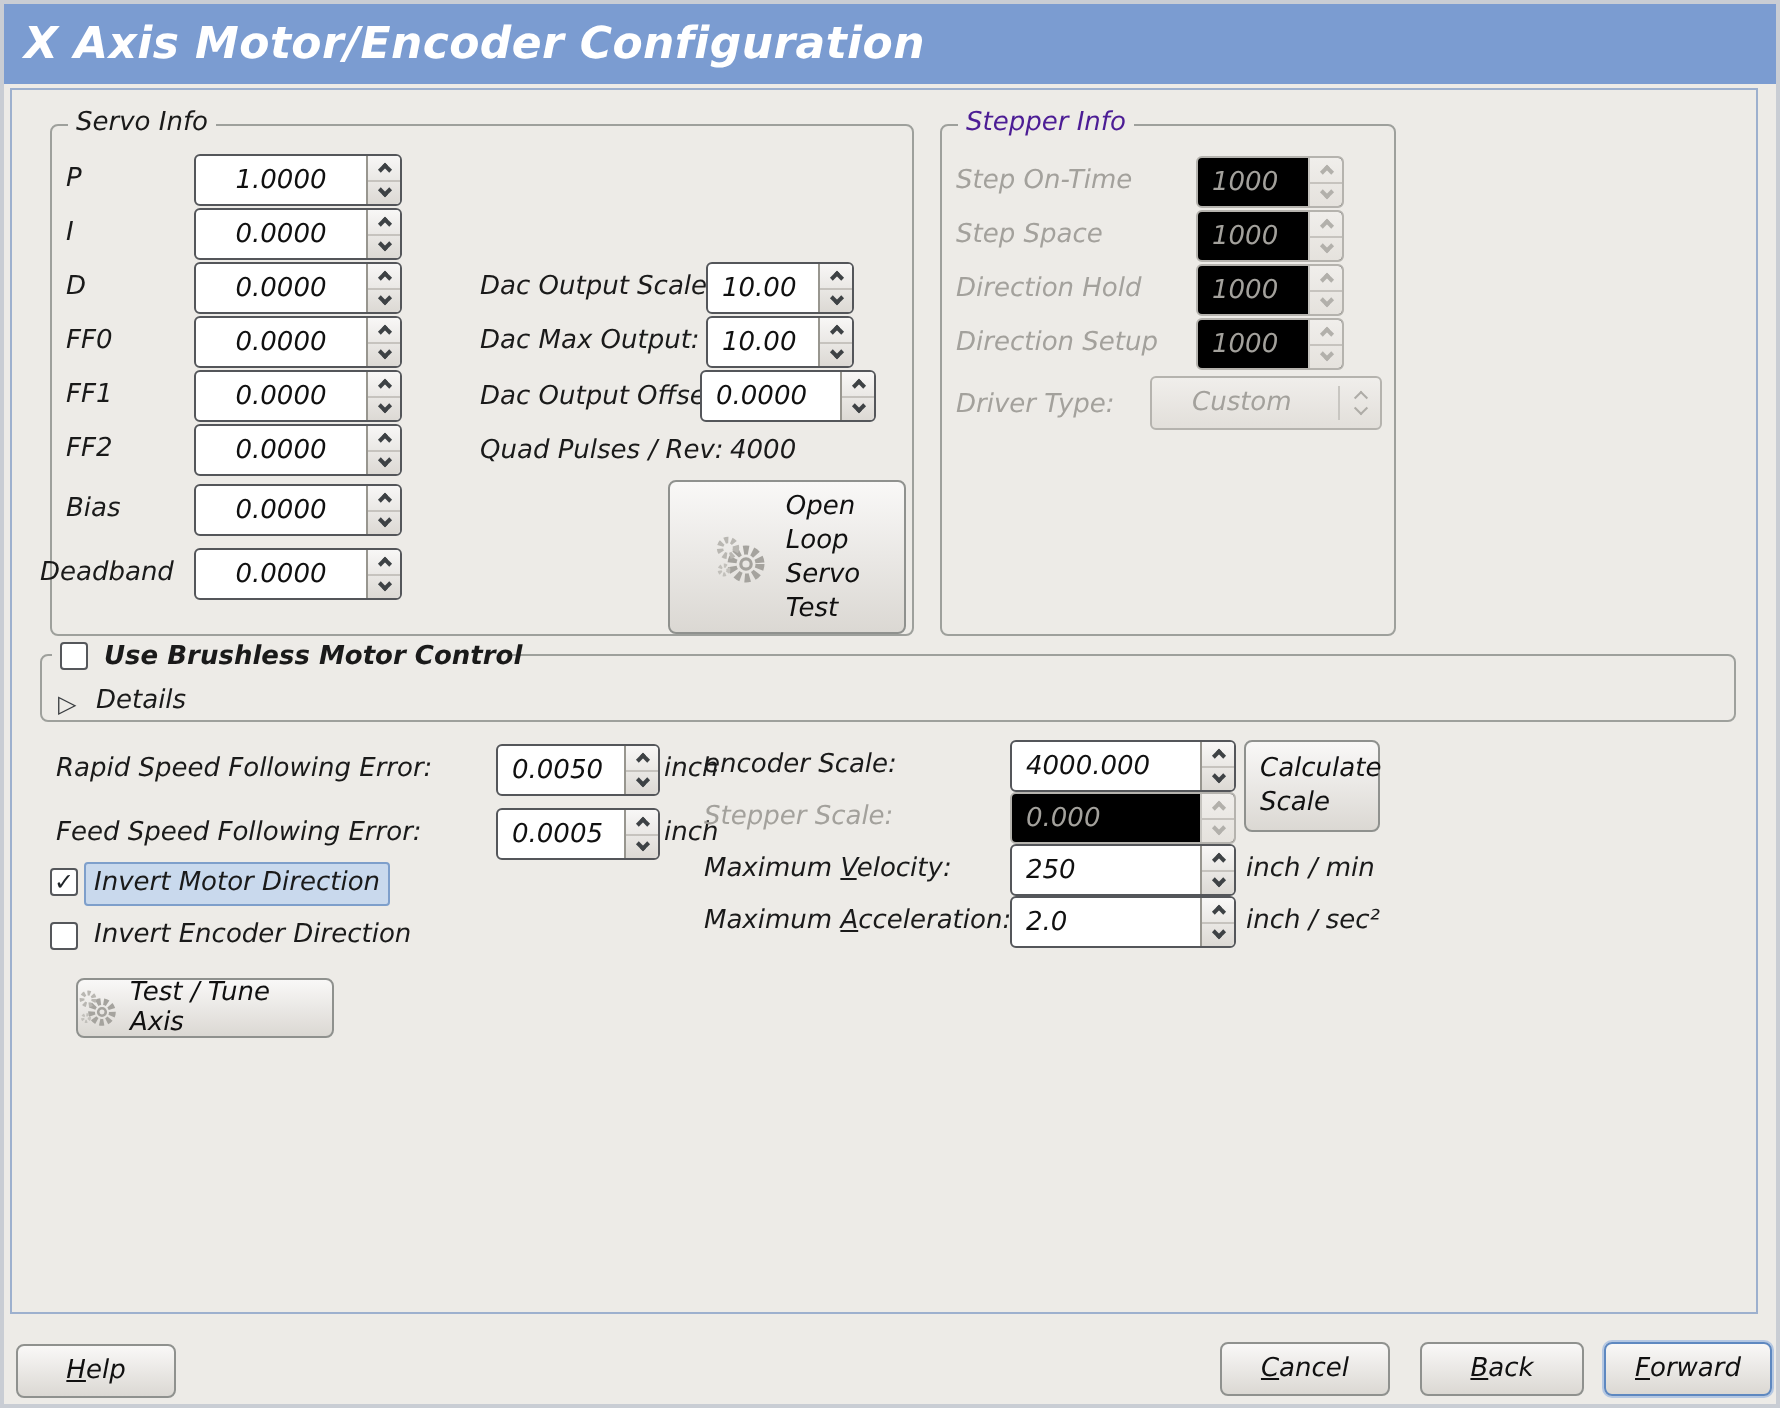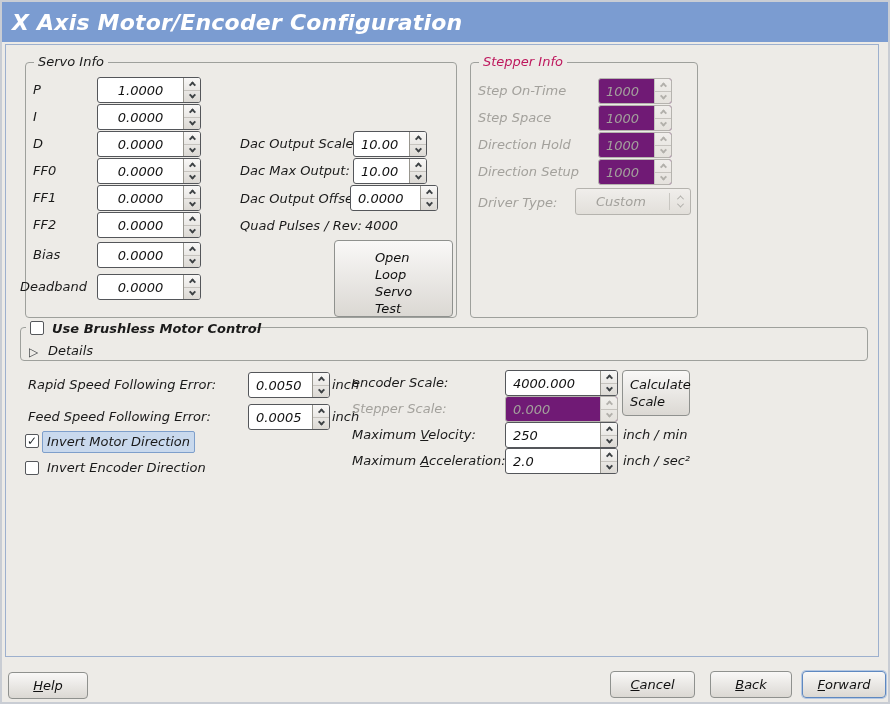--- a/index.html
+++ b/index.html
@@ -11,42 +11,42 @@
   .titlebar { position:absolute; left:2px; top:2px; width:886px; height:40px;
               background:#7B9CD1; color:#FFFFFF; font-size:22px; font-weight:700;
               display:flex; align-items:center; padding-left:10px; letter-spacing:0.2px; }
 
   .content { position:absolute; left:5px; top:44px; width:874px; height:613px;
              border:1px solid #9DB0CE; }
 
   .frame { position:absolute; border:1px solid #9EA09C; border-radius:4px; }
   .legend { position:absolute; top:-9px; left:8px; background:#EDEBE7;
             padding:0 4px; font-size:13px; color:#1A1A1A; white-space:nowrap; }
-  .legend.dis { color:#be185d; }
+  .legend.dis { color:#4c1d95; }
 
   .lbl { position:absolute; font-size:13px; color:#1A1A1A; white-space:nowrap; line-height:18px; }
   .lbl.dis { color:#A3A19C; }
   .bold { font-weight:700; }
   .u { text-decoration:underline; }
 
   
   .spin { position:absolute; height:26px; display:flex; background:#FFFFFF;
           border:1px solid #54565A; border-radius:3px; overflow:hidden; }
   .spin .entry { flex:1; font-size:13px; color:#101010; display:flex;
                  align-items:center; padding:0 7px; white-space:nowrap; }
   .spin.center .entry { justify-content:center; padding:0 2px; }
   .spin-btns { width:17px; border-left:1px solid #98968F;
                background:linear-gradient(#F8F7F6,#DCD9D4); display:flex; flex-direction:column; }
   .sb { flex:1; display:flex; align-items:center; justify-content:center; cursor:default; }
   .sb + .sb { border-top:1px solid #C6C3BE; }
   .ch { display:block; width:5px; height:5px;
         border-left:2px solid #3E4245; border-top:2px solid #3E4245; }
   .ch.up { transform:rotate(45deg) translate(1px,1px); }
   .ch.dn { transform:rotate(-135deg) translate(1px,1px); }
-  .spin.dis { border-color:#B5B3AE; background:#701a75; }
+  .spin.dis { border-color:#B5B3AE; background:#000000; }
   .spin.dis .entry { color:#A3A19C; }
   .spin.dis .spin-btns { border-left-color:#C6C4BF; background:linear-gradient(#F0EEEB,#E5E2DD); }
   .spin.dis .ch { border-color:#B2B0AB; }
 
   
   .btn { position:absolute; background:linear-gradient(#F9F8F7,#DBD8D3);
          border:1px solid #8F918E; border-radius:4px; font-size:13px; color:#101010;
          display:flex; align-items:center; justify-content:center; cursor:default; }
   .btn.primary { border-color:#5E88C0; box-shadow:0 0 0 1px #B4C7E2; }
   .multiline { white-space:pre-line; text-align:left; line-height:17px; }
@@ -214,21 +214,21 @@
         <div class="sb">
           <i class="ch up"></i>
         </div>
         <div class="sb">
           <i class="ch dn"></i>
         </div>
       </div>
     </div>
   <span class="lbl" style="left:365px; top:217px;">4000</span>
 
-  <div class="btn" style="left:334px; top:240px; width:119px; height:77px; gap:8px;flex-direction:column;">
+  <div class="btn" style="left:334px; top:240px; width:119px; height:77px; gap:8px;">
     <svg class="gear-svg" width="28" height="28" viewBox="0 0 28 28">
       <circle cx="16" cy="17" r="7" fill="none" stroke="#A5A39E" stroke-width="4.5" stroke-dasharray="2.6 1.9"></circle>
       <circle cx="16" cy="17" r="2.6" fill="none" stroke="#A5A39E" stroke-width="1.6"></circle>
       <circle cx="7" cy="9" r="4" fill="none" stroke="#B9B7B2" stroke-width="3.2" stroke-dasharray="1.9 1.5"></circle>
       <circle cx="5" cy="20" r="2.2" fill="none" stroke="#C2C0BB" stroke-width="2" stroke-dasharray="1.4 1.1"></circle>
     </svg>
     <span class="multiline">Open
 Loop
 Servo
 Test</span>
@@ -334,20 +334,29 @@
   <span class="lbl" style="left:332px; top:408px;">inch</span>
 
   <div class="cb" style="left:25px; top:434px;">
       <span>✓</span>
     </div>
   <span class="lbl hl" style="left:42px; top:431px;">Invert Motor Direction</span>
 
   <div class="cb" style="left:25px; top:461px;"></div>
   <span class="lbl" style="left:47px; top:459px;">Invert Encoder Direction</span>
 
+  <div class="btn" style="left:38px; top:489px; width:129px; height:30px; gap:4px;">
+    <svg class="gear-svg" width="22" height="22" viewBox="0 0 22 22">
+      <circle cx="12" cy="13" r="5.2" fill="none" stroke="#A5A39E" stroke-width="3.4" stroke-dasharray="2.1 1.5"></circle>
+      <circle cx="12" cy="13" r="1.9" fill="none" stroke="#A5A39E" stroke-width="1.3"></circle>
+      <circle cx="5" cy="6.5" r="3" fill="none" stroke="#B9B7B2" stroke-width="2.4" stroke-dasharray="1.5 1.2"></circle>
+      <circle cx="4" cy="16" r="1.7" fill="none" stroke="#C2C0BB" stroke-width="1.6" stroke-dasharray="1.1 0.9"></circle>
+    </svg>
+    <span>Test / Tune Axis</span>
+  </div>
 
   <span class="lbl" style="left:352px; top:374px;">encoder Scale:</span>
   <div class="spin" style="left:505px; top:370px; width:113px;">
       <div class="entry">4000.000</div>
       <div class="spin-btns">
         <div class="sb">
           <i class="ch up"></i>
         </div>
         <div class="sb">
           <i class="ch dn"></i>

